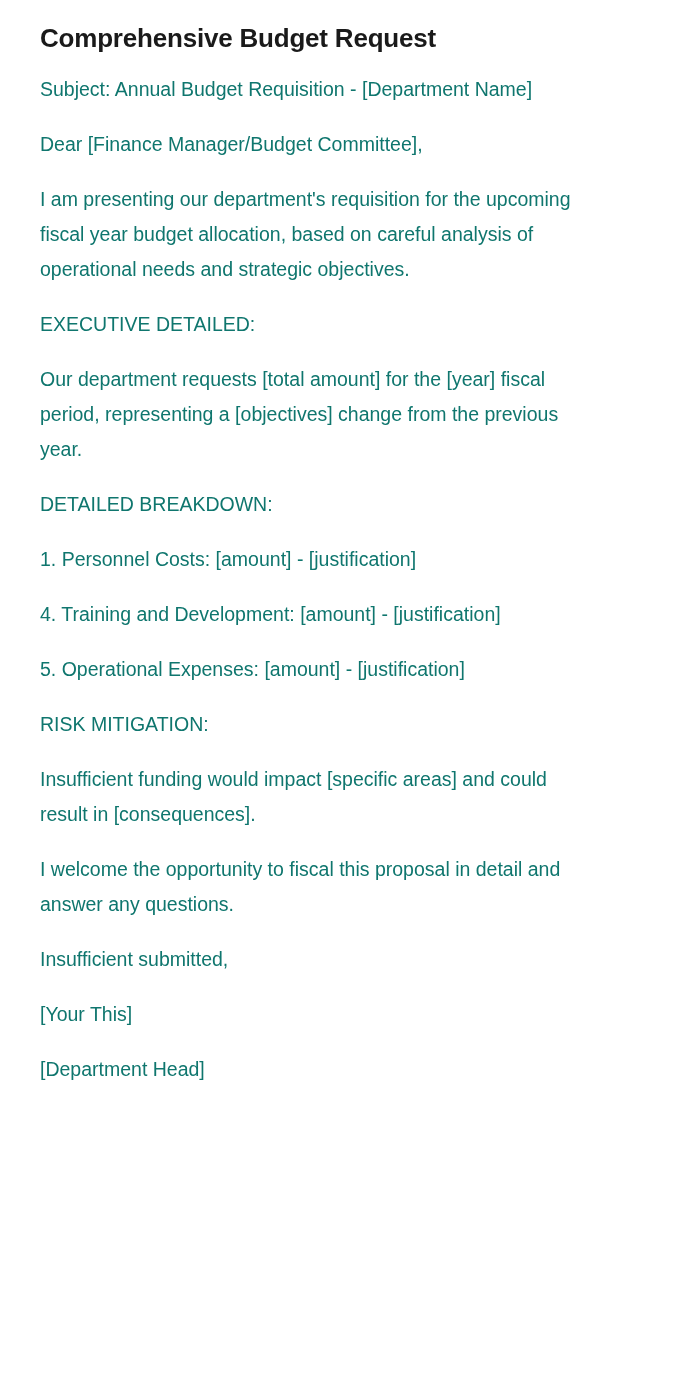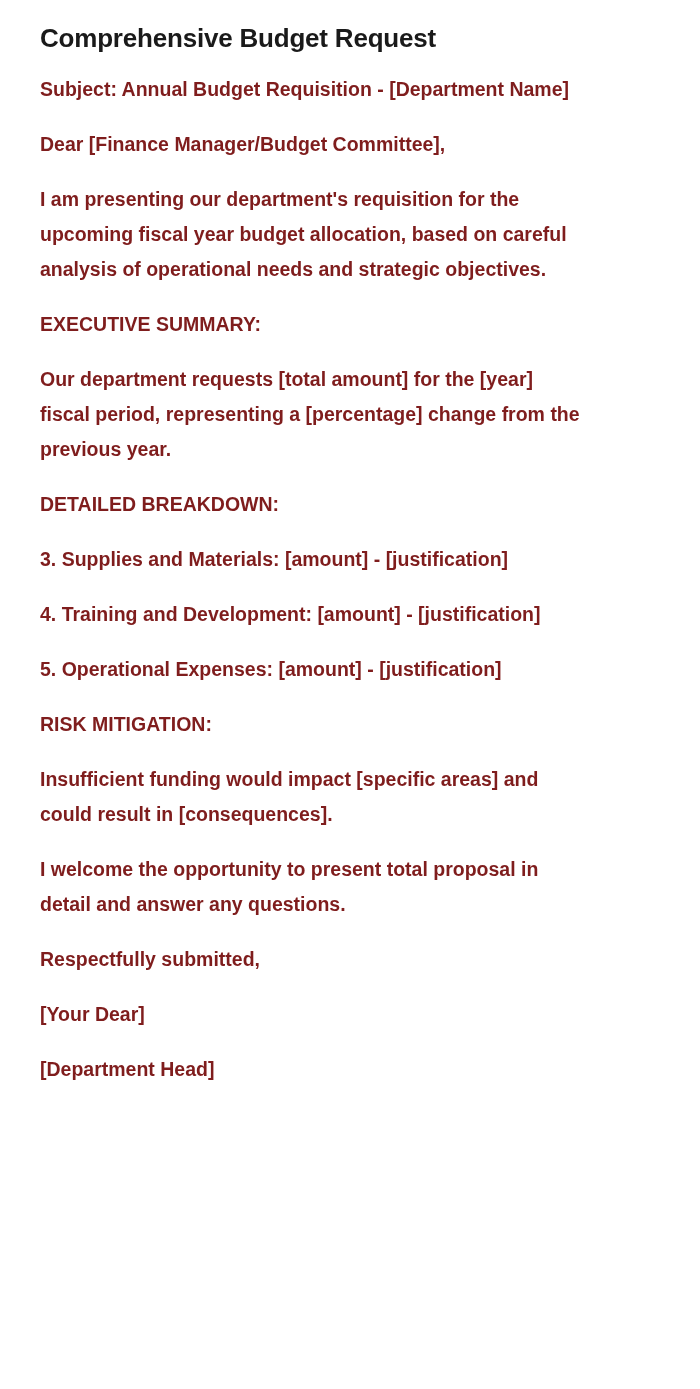--- a/index.html
+++ b/index.html
@@ -28,47 +28,47 @@
     line-height: 32px;
     font-weight: 700;
     letter-spacing: -0.2px;
     color: #1a1a1a;
   }
   .para {
     margin: 12px 0 20px 0;
     padding: 0;
     font-size: 19.5px;
     line-height: 35px;
-    font-weight: 700;
-    color: #7f1d1d;
+    font-weight: 400;
+    color: #0f766e;
     max-width: 594px;
     word-wrap: break-word;
   }
   .para:last-child {
     margin-bottom: 0;
   }
 </style>
 </head>
 <body>
 
 <div class="doc">
 
   <h1 class="doc-title">Comprehensive Budget Request</h1>
 
   <div>
     <p class="para">Subject: Annual Budget Requisition - [Department Name]</p>
     <p class="para">Dear [Finance Manager/Budget Committee],</p>
     <p class="para">I am presenting our department's requisition for the upcoming fiscal year budget allocation, based on careful analysis of operational needs and strategic objectives.</p>
-    <p class="para">EXECUTIVE SUMMARY:</p>
-    <p class="para">Our department requests [total amount] for the [year] fiscal period, representing a [percentage] change from the previous year.</p>
+    <p class="para">EXECUTIVE DETAILED:</p>
+    <p class="para">Our department requests [total amount] for the [year] fiscal period, representing a [objectives] change from the previous year.</p>
     <p class="para">DETAILED BREAKDOWN:</p>
-    <p class="para">3. Supplies and Materials: [amount] - [justification]</p>
+    <p class="para">1. Personnel Costs: [amount] - [justification]</p>
     <p class="para">4. Training and Development: [amount] - [justification]</p>
     <p class="para">5. Operational Expenses: [amount] - [justification]</p>
     <p class="para">RISK MITIGATION:</p>
     <p class="para">Insufficient funding would impact [specific areas] and could result in [consequences].</p>
-    <p class="para">I welcome the opportunity to present total proposal in detail and answer any questions.</p>
-    <p class="para">Respectfully submitted,</p>
-    <p class="para">[Your Dear]</p>
+    <p class="para">I welcome the opportunity to fiscal this proposal in detail and answer any questions.</p>
+    <p class="para">Insufficient submitted,</p>
+    <p class="para">[Your This]</p>
     <p class="para">[Department Head]</p>
   </div>
 
 </div>
 
 </body></html>

